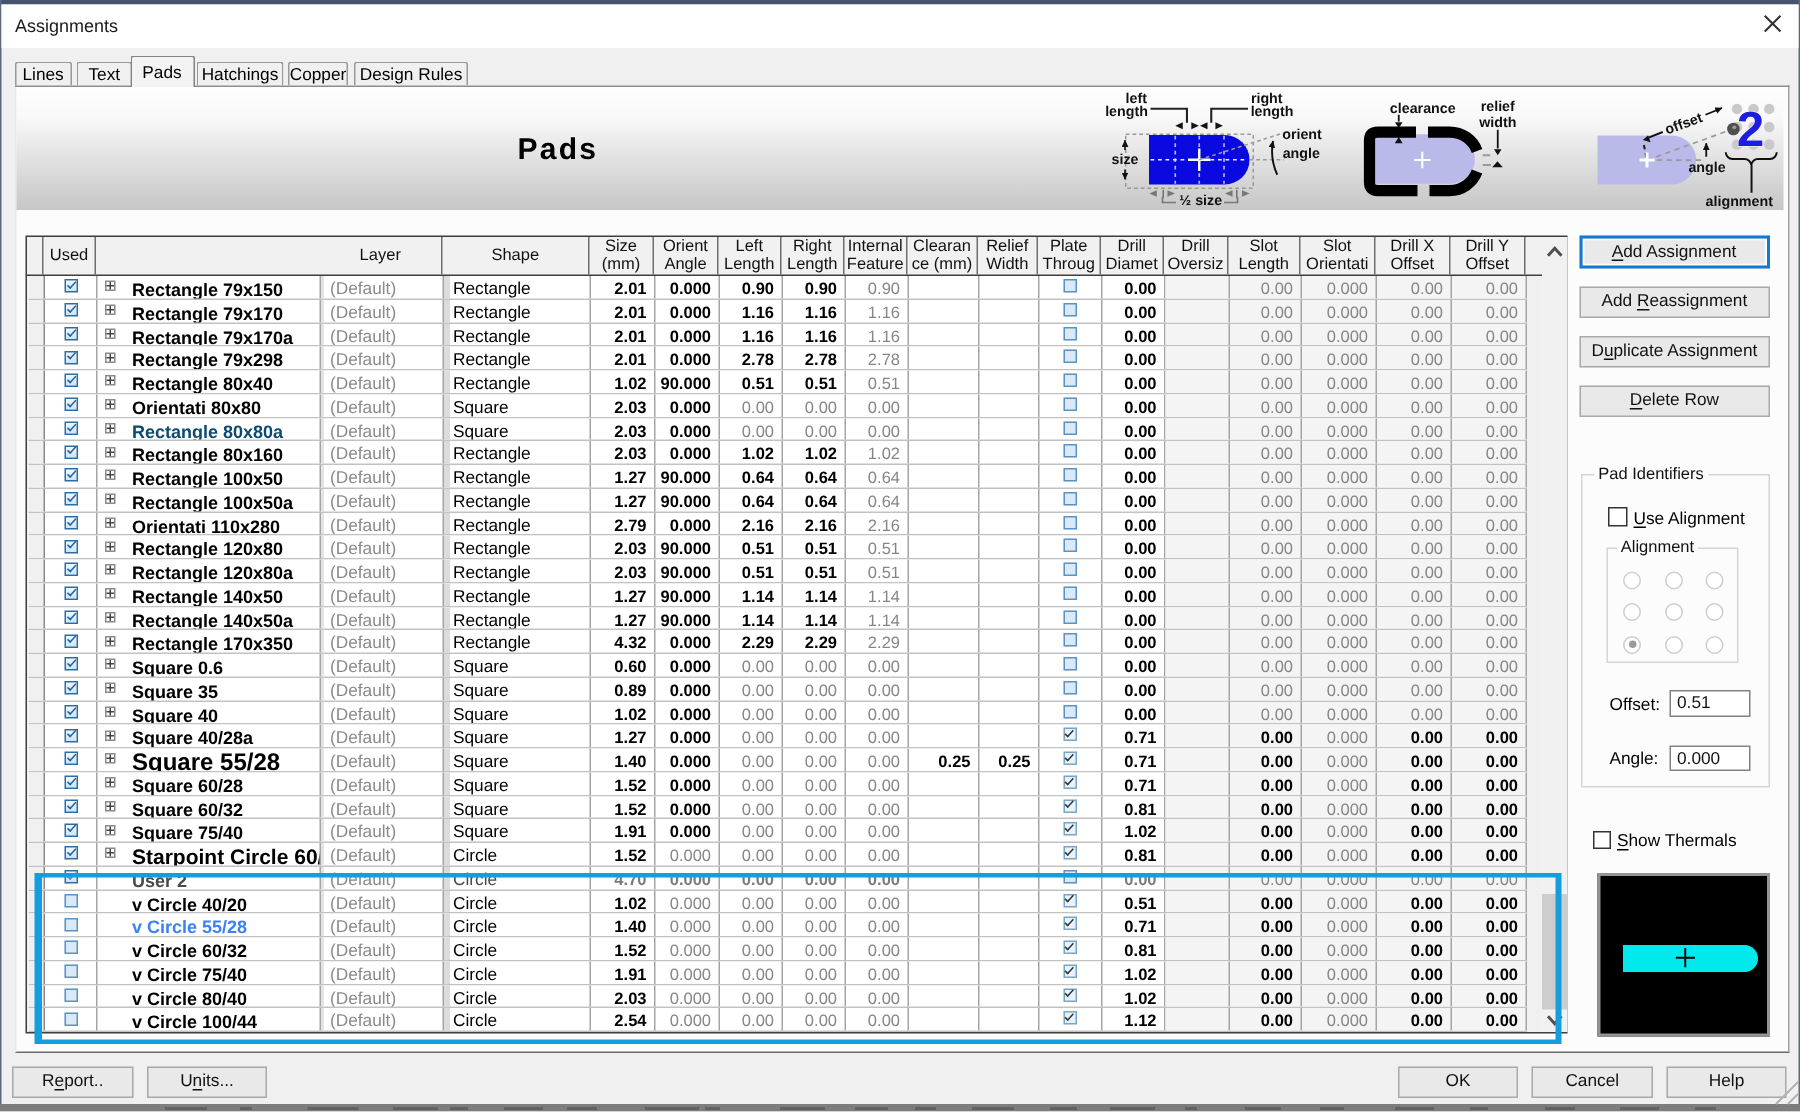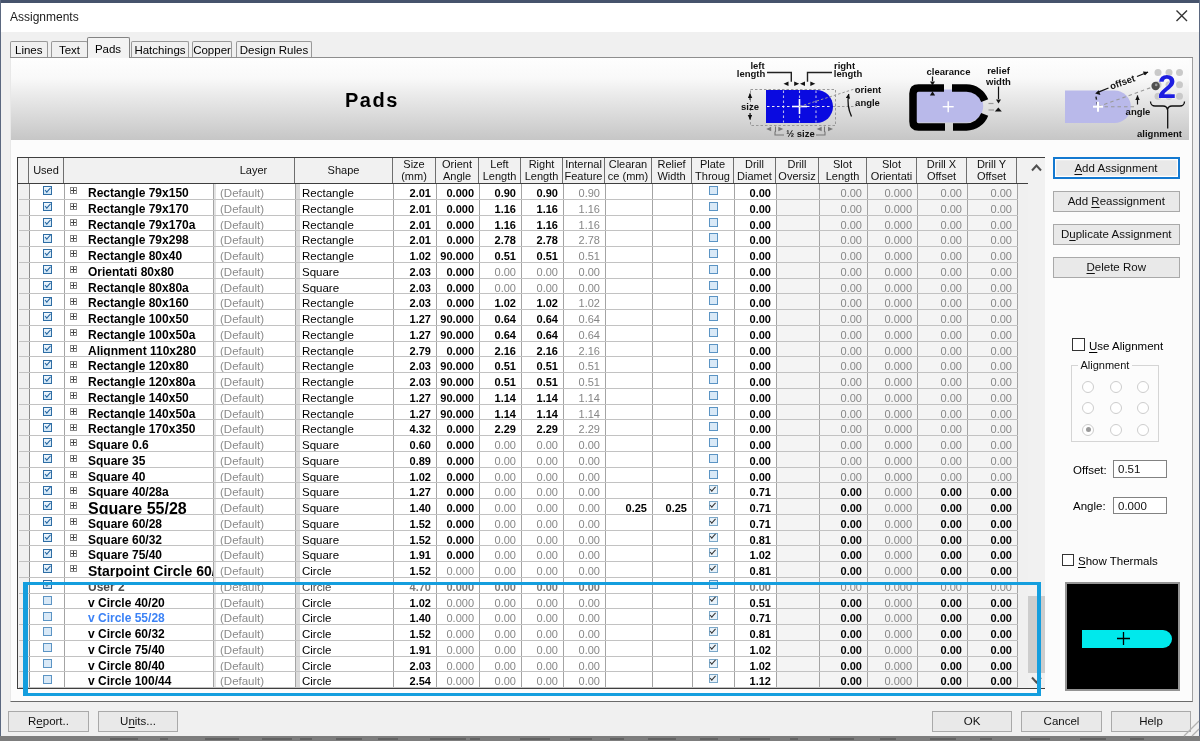--- a/index.html
+++ b/index.html
@@ -395,21 +395,21 @@
 </div>
 <div class="row" style="top:120.5px;height:15.75px">
 <div class="c" style="left:0;width:11px;background:#f0f0f0;border-right:1px solid #8a8a8a"></div>
 <div class="c" style="left:11px;width:35px">
 <div class="cb" style="left:13px;top:2.4px">
 <div class="cbk"></div>
 </div>
         </div>
 <div class="c" style="left:46px;width:149px">
 <div class="plus" style="left:4.5px;top:3.4px"></div>
-<div class="abs" style="left:23px;top:3px;font-weight:bold;color:#000000;line-height:13px;font-size:12px">Rectangle 80x80a</div>
+<div class="abs" style="left:23px;top:3px;font-weight:bold;color:#0c4a6e;line-height:13px;font-size:12px">Rectangle 80x80a</div>
         </div>
 <div class="c" style="left:195px;width:82px;border-left:2px solid #e3e3e3">
           <div class="abs" style="left:4px;top:3px;color:#8a8a8a;line-height:13px">(Default)</div>
         </div>
 <div class="c" style="left:277px;width:98px;border-left:4px solid #dcdcdc">
           <div class="abs" style="left:2px;top:3px;color:#000;line-height:13px">Square</div>
         </div>
 <div class="c num" style="left:375px;width:43px">2.03</div>
 <div class="c num" style="left:418px;width:43px">0.000</div>
 <div class="c gnum" style="left:461px;width:42px">0.00</div>
@@ -531,21 +531,21 @@
 </div>
 <div class="row" style="top:183.5px;height:15.75px">
 <div class="c" style="left:0;width:11px;background:#f0f0f0;border-right:1px solid #8a8a8a"></div>
 <div class="c" style="left:11px;width:35px">
 <div class="cb" style="left:13px;top:2.4px">
 <div class="cbk"></div>
 </div>
         </div>
 <div class="c" style="left:46px;width:149px">
 <div class="plus" style="left:4.5px;top:3.4px"></div>
-<div class="abs" style="left:23px;top:3px;font-weight:bold;color:#000;line-height:13px;font-size:12px">Alignment 110x280</div>
+<div class="abs" style="left:23px;top:3px;font-weight:bold;color:#000;line-height:13px;font-size:12px">Orientati 110x280</div>
         </div>
 <div class="c" style="left:195px;width:82px;border-left:2px solid #e3e3e3">
           <div class="abs" style="left:4px;top:3px;color:#8a8a8a;line-height:13px">(Default)</div>
         </div>
 <div class="c" style="left:277px;width:98px;border-left:4px solid #dcdcdc">
           <div class="abs" style="left:2px;top:3px;color:#000;line-height:13px">Rectangle</div>
         </div>
 <div class="c num" style="left:375px;width:43px">2.79</div>
 <div class="c num" style="left:418px;width:43px">0.000</div>
 <div class="c num" style="left:461px;width:42px">2.16</div>
@@ -1304,20 +1304,23 @@
     </div>
 <div class="btn" style="left:1052.5px;top:190.5px;width:127.5px;height:21px;z-index:3">
       <span>Add <u>R</u>eassignment</span>
     </div>
 <div class="btn" style="left:1052.5px;top:223.5px;width:127.5px;height:21px;z-index:3">
       <span>D<u>u</u>plicate Assignment</span>
     </div>
 <div class="btn" style="left:1052.5px;top:256.5px;width:127.5px;height:21px;z-index:3">
       <span><u>D</u>elete Row</span>
     </div>
+<div class="grp" style="left:1053.5px;top:315.5px;width:126.5px;height:209.5px;z-index:3">
+      <div class="grplbl" style="left:8px">Pad Identifiers</div>
+    </div>
 <div class="abs" style="left:1072px;top:338px;width:12.5px;height:12.5px;border:1px solid #333;background:#fff;z-index:4"></div>
 <div class="abs" style="left:1089px;top:340px;font-size:11.5px;z-index:4"><u>U</u>se Alignment</div>
 <div class="grp" style="left:1070.5px;top:364.5px;width:88.5px;height:77.5px;z-index:4">
       <div class="grplbl" style="left:6px;background:#fcfcfc">Alignment</div>
     </div>
 <div class="radio" style="left:1082px;top:380.5px;z-index:5">
 </div>
 <div class="radio" style="left:1109.8px;top:380.5px;z-index:5">
 </div>
 <div class="radio" style="left:1136.5px;top:380.5px;z-index:5">

